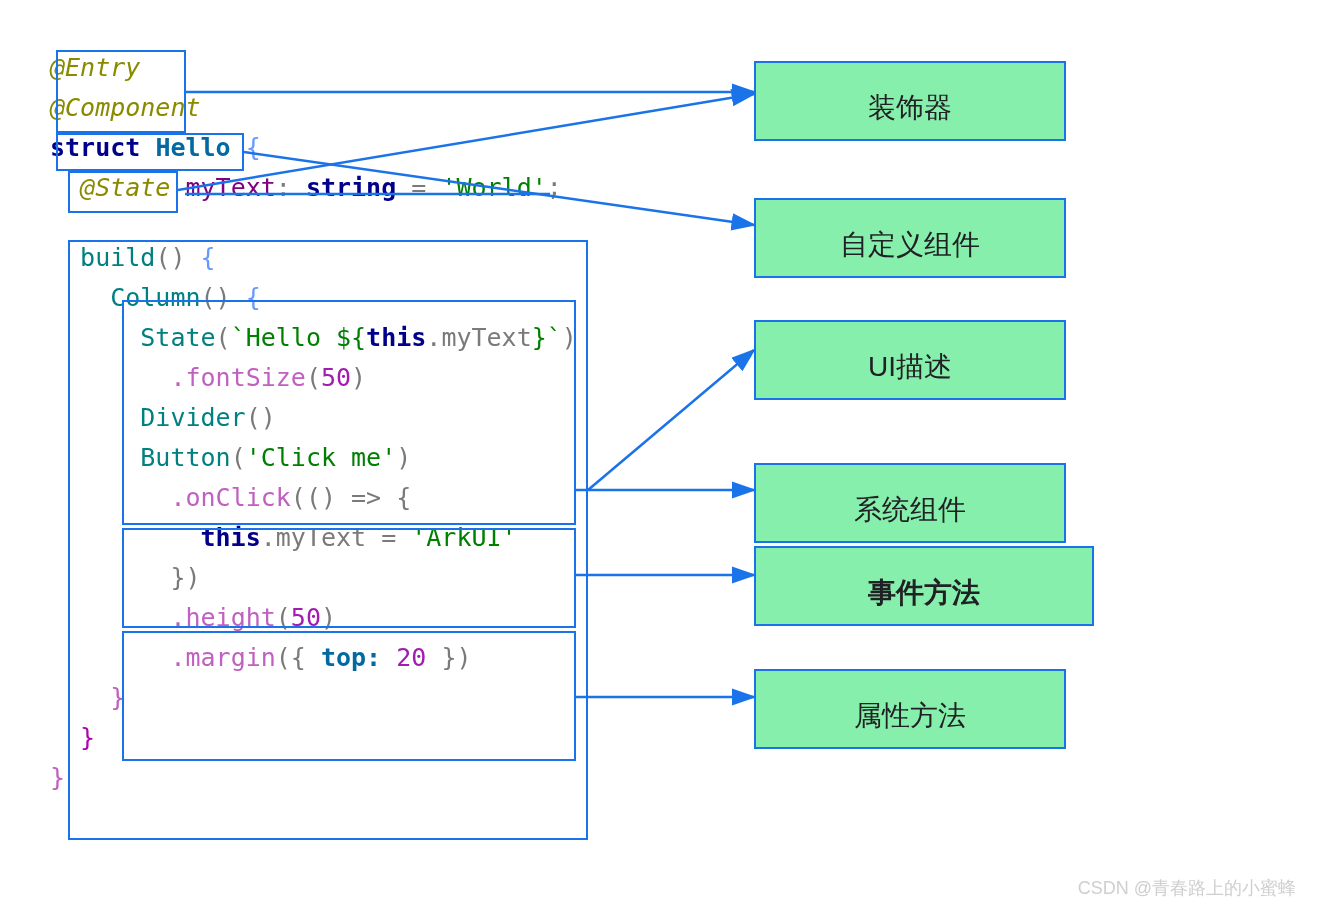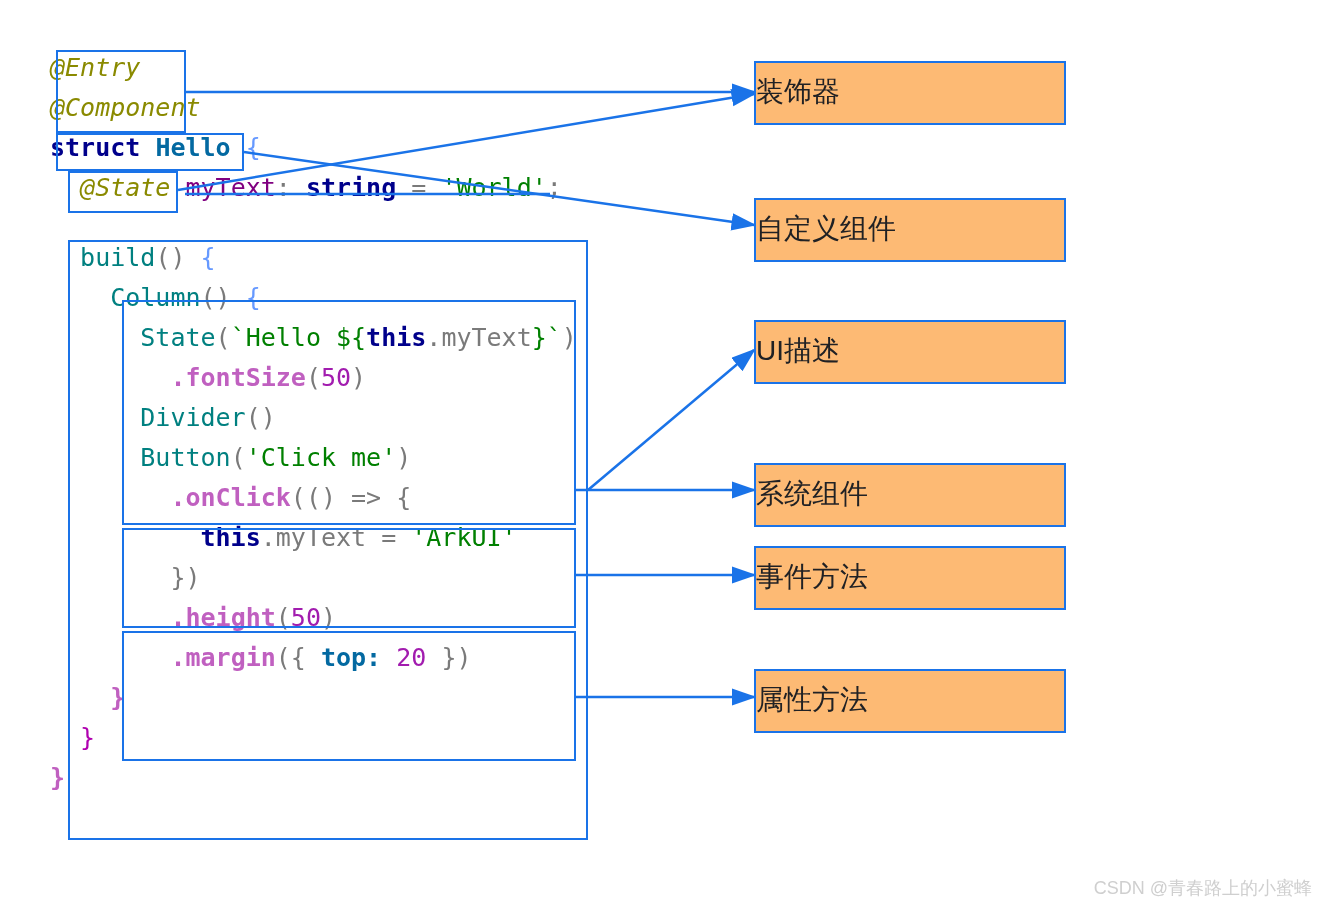--- a/index.html
+++ b/index.html
@@ -14,45 +14,45 @@
     font-size: 25px; line-height: 1.1;
     color: #333;
   }
   .box {
     border: 2.5px solid #1a73e8;
     position: absolute;
     background: transparent;
   }
   .label-box {
     border: 2.5px solid #1a73e8;
-    background: #fdba74;
+    background: #86efac;
     position: absolute;
     font-family: "Microsoft YaHei","PingFang SC",sans-serif;
     font-size: 28px;
     color: #202124;
-    text-align: left;
-    padding: 10px 0 12px 0;
+    text-align: center;
+    padding: 26px 0 12px 0;
   }
   
   .c-olive   { color: #8a8a00; font-style: italic; }
   .c-navy    { color: #00008b; font-weight: 600; }
   .c-teal    { color: #008080; }
   .c-purple  { color: #800080; }
   .c-green   { color: #008000; }
   .c-orange  { color: #a21caf; }
   .c-magenta { color: #b000b0; }
   .c-gray    { color: #7a7a7a; }
   .c-black   { color: #0369a1; font-weight: 700; }
-  .c-pink    { color: #c060c0; font-weight: bold; }
+  .c-pink    { color: #c060c0; }
   .c-ltblue  { color: #6699ff; }
 
   .line { white-space: pre; height: 40px; padding-top: 4px; }
 
   .watermark {
-    position: absolute; right: 20px; bottom: 10px;
+    position: absolute; right: 36px; bottom: 10px;
     color: #cfcfcf; font-family: sans-serif; font-size: 18px;
   }
 
   svg.arrows {
     position: absolute; left: 0; top: 0;
     width: 1332px; height: 910px;
     pointer-events: none;
   }
 </style>
 </head>
@@ -86,21 +86,21 @@
 
 <div class="box" style="left:68px; top:240px; width:520px; height:600px;"></div>
 <div class="box" style="left:122px; top:300px; width:454px; height:225px;"></div>
 <div class="box" style="left:122px; top:528px; width:454px; height:100px;"></div>
 <div class="box" style="left:122px; top:631px; width:454px; height:130px;"></div>
 
 <div class="label-box" style="left:754px; top:61px; width:312px;"><span>装饰器</span></div>
 <div class="label-box" style="left:754px; top:198px; width:312px;"><span>自定义组件</span></div>
 <div class="label-box" style="left:754px; top:320px; width:312px;"><span>UI描述</span></div>
 <div class="label-box" style="left:754px; top:463px; width:312px;"><span>系统组件</span></div>
-<div class="label-box" style="left:754px; top:546px; width:312px;"><span>事件方法</span></div>
+<div class="label-box" style="left:754px; top:546px; width:340px;font-weight:bold;"><span>事件方法</span></div>
 <div class="label-box" style="left:754px; top:669px; width:312px;"><span>属性方法</span></div>
 
 <svg class="arrows">
   <defs>
     <marker id="ah" markerWidth="10" markerHeight="10" refX="9" refY="3.5" orient="auto">
       <polygon points="0 0, 10 3.5, 0 7" fill="#1a73e8"></polygon>
     </marker>
   </defs>
 
   <line x1="186" y1="92" x2="754" y2="92" stroke="#1a73e8" stroke-width="2.5" marker-end="url(#ah)"></line>

